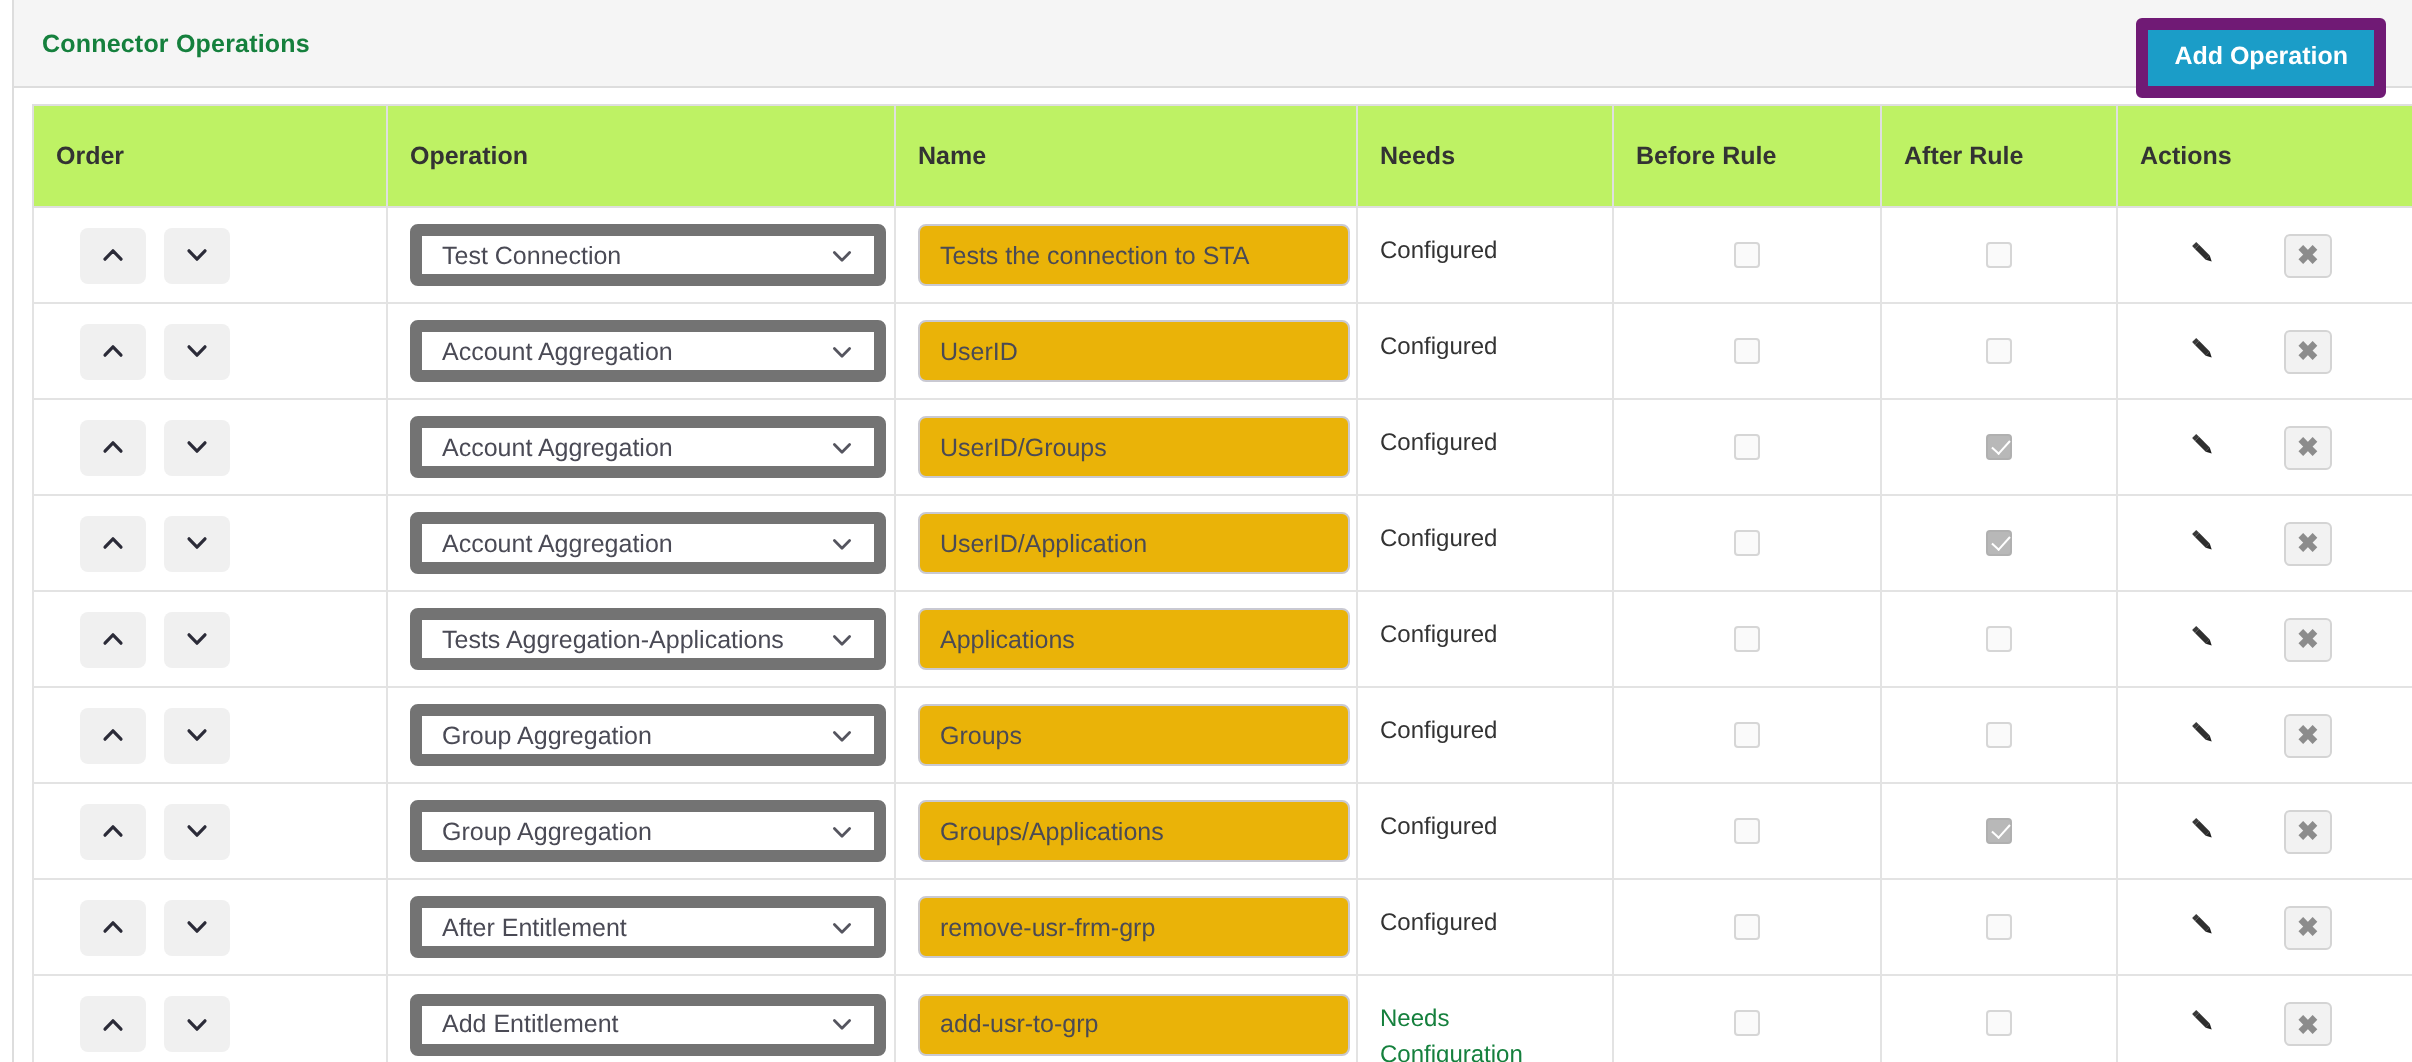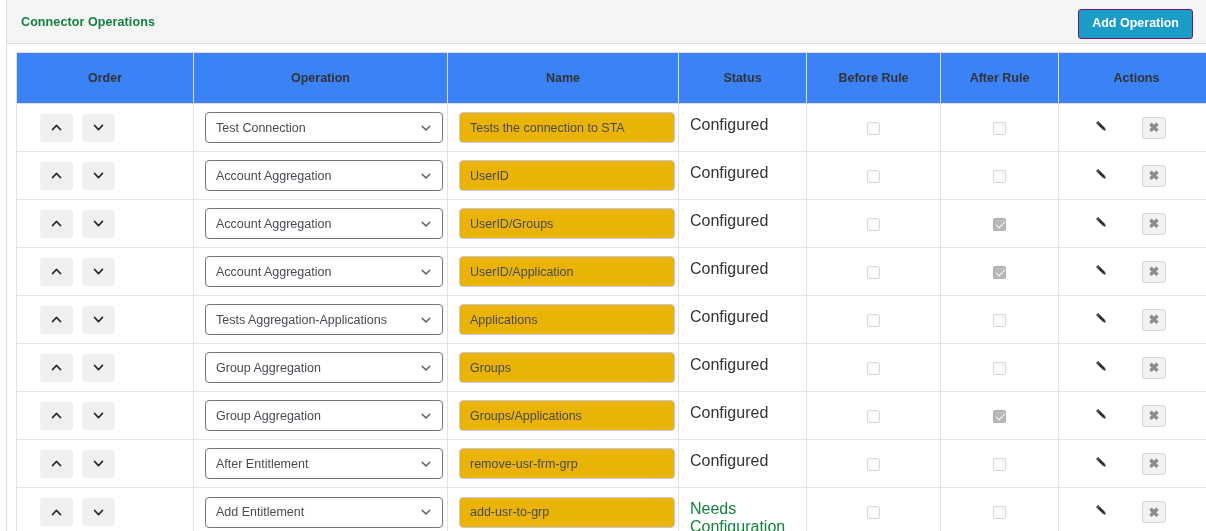--- a/index.html
+++ b/index.html
@@ -32,48 +32,48 @@
   .panel-title {
     font-size: 12.5px;
     color: #15803d;
     font-weight: bold;
     letter-spacing: 0.1px;
   }
   .btn-add {
     position: absolute;
     right: 32px; top: 9px;
     background: #1b9dc8;
-    border: 1px solid #701a75;
+    border: 6px solid #701a75;
     border-radius: 3px;
     color: #ffffff;
     font-size: 12.5px;
     font-weight: bold;
     font-family: "Liberation Sans", sans-serif;
     padding: 7px 13px 8px 13px;
     cursor: pointer;
     line-height: 1;
   }
 
   .table-wrap {
     padding: 8px 0 0 9px;
   }
   table.ops {
     border-collapse: collapse;
     table-layout: fixed;
     width: 1198px;
     border: 1px solid #dfdfdf;
   }
   table.ops thead th {
-    background: #3b82f6;
+    background: #bef264;
     border: 1px solid #dfdfdf;
     border-top: none;
     font-size: 12.5px;
     font-weight: bold;
     color: #333333;
-    text-align: center;
+    text-align: left;
     height: 32px;
     padding: 18px 11px;
     vertical-align: middle;
     white-space: nowrap;
   }
   table.ops tbody td {
     border: 1px solid #e3e3e3;
     height: 48px;
     padding: 0 11px;
     vertical-align: middle;
@@ -103,21 +103,21 @@
     cursor: pointer;
     padding: 0;
   }
   .arrow-btn svg { display: block; }
 
   
   .sel {
     position: relative;
     width: 238px;
     height: 31px;
-    border: 1px solid #737373;
+    border: 6px solid #737373;
     border-radius: 4px;
     background: #ffffff;
     display: flex;
     align-items: center;
     padding: 0 10px;
     cursor: pointer;
   }
   .sel-label {
     font-size: 12.5px;
     color: #4a4a55;
@@ -137,21 +137,21 @@
     background: #eab308;
     font-size: 12.5px;
     color: #4a4a55;
     font-family: "Liberation Sans", sans-serif;
     padding: 0 10px;
     outline: none;
   }
 
   
   .status-cell { vertical-align: top !important; padding-top: 12px !important; }
-  .status-text { font-size: 16px; color: #333333; }
+  .status-text { font-size: 12px; color: #333333; }
   .status-text.needs { color: #15803d; }
 
   
   .cb-cell { text-align: center; }
   .cbx {
     width: 13px; height: 13px;
     border: 1px solid #d6d6d6;
     border-radius: 2px;
     background: #fafafa;
     display: inline-block;
@@ -213,21 +213,21 @@
     <button class="btn-add">Add Operation</button>
   </div>
 
   <div class="table-wrap">
     <table class="ops">
       <thead>
         <tr>
           <th class="c-order">Order</th>
           <th class="c-op">Operation</th>
           <th class="c-name">Name</th>
-          <th class="c-status">Status</th>
+          <th class="c-status">Needs</th>
           <th class="c-before">Before Rule</th>
           <th class="c-after">After Rule</th>
           <th class="c-actions">Actions</th>
         </tr>
       </thead>
       <tbody id="ops-body">
           <tr>
             <td class="c-order order-cell">
               <div class="arrows">
                 <button class="arrow-btn">

